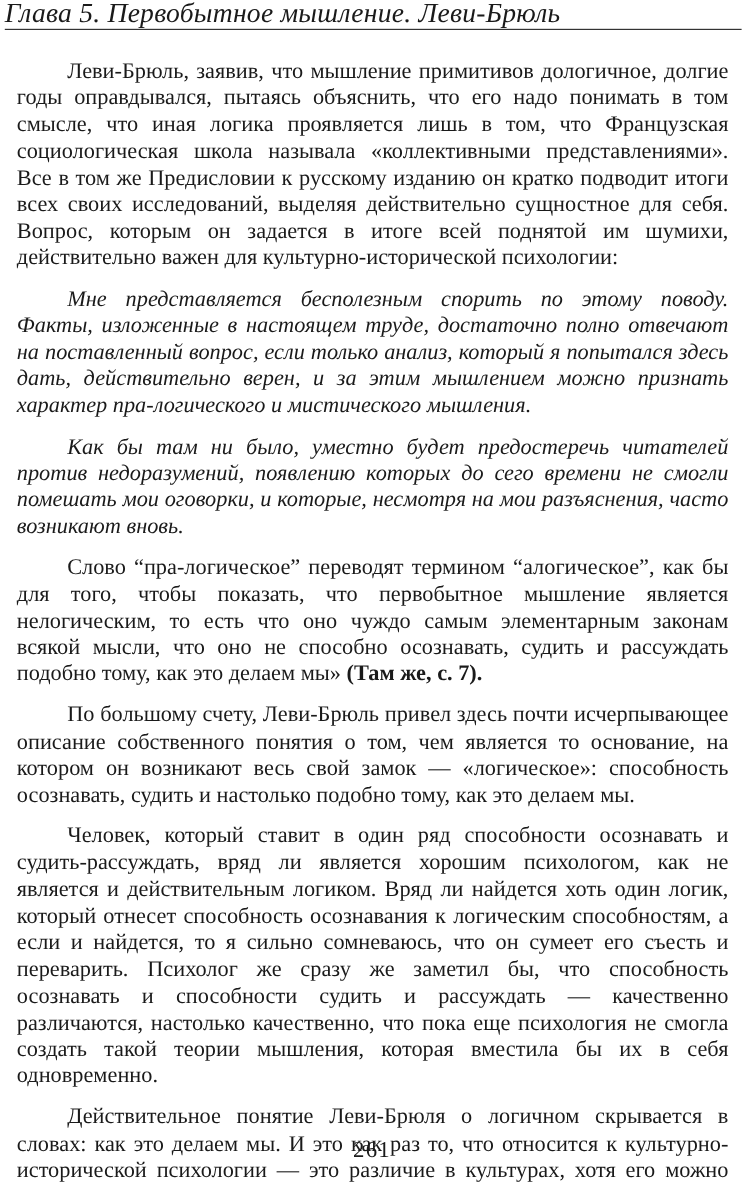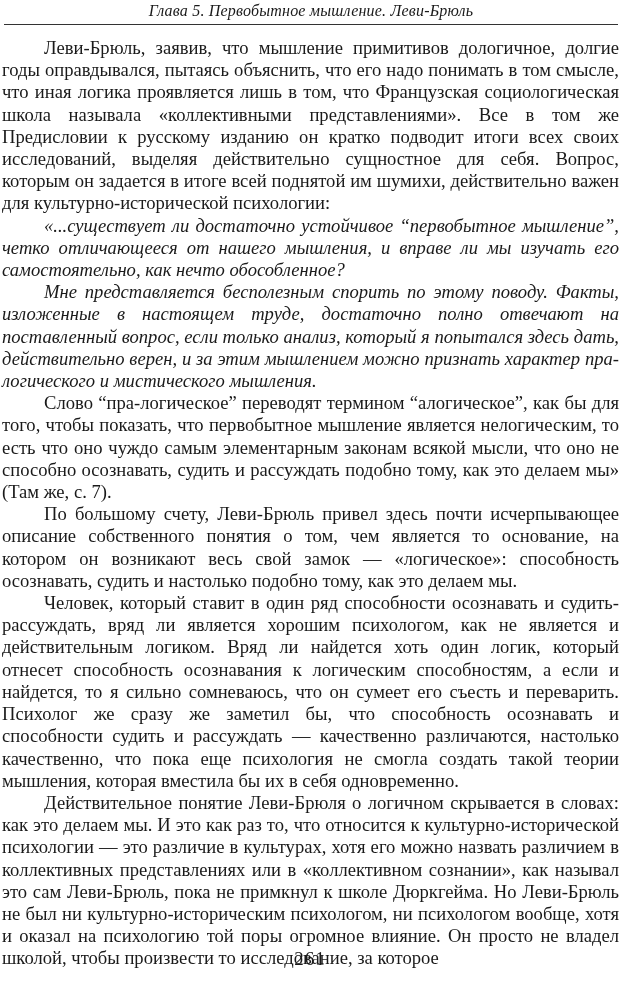--- a/index.html
+++ b/index.html
@@ -4,48 +4,48 @@
 <style>
   html, body { margin: 0; padding: 0; background: #ffffff; }
   body {
     width: 620px; height: 990px; overflow: hidden; position: relative;
     font-family: "Liberation Serif", "DejaVu Serif", serif;
     color: #1a1a1a;
   }
   .running-head {
     position: absolute; top: 0; left: 4px; right: 2px; height: 24px;
     border-bottom: 1.5px solid #333;
-    text-align: center;
-    font-style: italic; font-size: 16px; line-height: 22px;
+    text-align: left;
+    font-style: italic; font-size: 23px; line-height: 22px;
     letter-spacing: 0.2px;
   }
   .body-text {
     position: absolute; top: 37px; left: 2px; width: 617px;
     font-size: 18.6px; line-height: 22.2px;
     text-align: justify;
   }
-  .body-text p { margin: 0; text-indent: 42px; text-align: justify; }
+  .body-text p { margin: 12px; text-indent: 42px; text-align: justify; }
   .body-text p.quote { font-style: italic; }
   .it { }
-  .rm { font-style: normal; }
+  .rm { font-style: normal; font-weight: bold; }
   .page-number {
     position: absolute; top: 948px; left: 0; width: 620px;
     text-align: center; font-size: 19px; letter-spacing: 1px;
   }
 </style>
 </head>
 <body>
 
 <div class="running-head">
   <span>Глава 5. Первобытное мышление. Леви-Брюль</span>
 </div>
 
 <div class="body-text" lang="ru">
   <p>Леви-Брюль, заявив, что мышление примитивов дологичное, долгие годы оправдывался, пытаясь объяснить, что его надо понимать в том смысле, что иная логика проявляется лишь в том, что Французская социологическая школа называла «коллективными представлениями». Все в том же Предисловии к русскому изданию он кратко подводит итоги всех своих исследований, выделяя действительно сущностное для себя. Вопрос, которым он задается в итоге всей поднятой им шумихи, действительно важен для культурно-исторической психологии:</p>
-  <p class="quote">«...существует ли достаточно устойчивое “первобытное мышление”, четко отличающееся от нашего мышления, и вправе ли мы изучать его самостоятельно, как нечто обособленное?</p>
   <p class="quote">Мне представляется бесполезным спорить по этому поводу. Факты, изложенные в настоящем труде, достаточно полно отвечают на поставленный вопрос, если только анализ, который я попытался здесь дать, действительно верен, и за этим мышлением можно признать характер пра-логического и мистического мышления.</p>
+  <p class="quote">Как бы там ни было, уместно будет предостеречь читателей против недоразумений, появлению которых до сего времени не смогли помешать мои оговорки, и которые, несмотря на мои разъяснения, часто возникают вновь.</p>
   <p><span class="it">Слово “пра-логическое” переводят термином “алогическое”, как бы для того, чтобы показать, что первобытное мышление является нелогическим, то есть что оно чуждо самым элементарным законам всякой мысли, что оно не способно осознавать, судить и рассуждать подобно тому, как это делаем мы»</span><span class="rm"> (Там же, с. 7).</span></p>
   <p><span>По большому счету, Леви-Брюль привел здесь почти исчерпывающее описание собственного понятия о том, чем является то основание, на котором он возникают весь свой замок — «логическое»: </span><span class="it">способность осознавать, судить и настолько подобно тому, как это делаем мы.</span></p>
   <p><span>Человек, который ставит в один ряд способности </span><span class="it">осознавать</span><span> и </span><span class="it">судить-рассуждать</span><span>, вряд ли является хорошим психологом, как не является и действительным логиком. Вряд ли найдется хоть один логик, который отнесет способность осознавания к логическим способностям, а если и найдется, то я сильно сомневаюсь, что он сумеет его съесть и переварить. Психолог же сразу же заметил бы, что способность осознавать и способности судить и рассуждать — качественно различаются, настолько качественно, что пока еще психология не смогла создать такой теории мышления, которая вместила бы их в себя одновременно.</span></p>
   <p><span>Действительное понятие Леви-Брюля о логичном скрывается в словах: </span><span class="it">как это делаем мы.</span><span> И это как раз то, что относится к культурно-исторической психологии — это различие в культурах, хотя его можно назвать различием в коллективных представлениях или в «коллективном сознании», как называл это сам Леви-Брюль, пока не примкнул к школе Дюркгейма. Но Леви-Брюль не был ни культурно-историческим психологом, ни психологом вообще, хотя и оказал на психологию той поры огромное влияние. Он просто не владел школой, чтобы произвести то исследование, за которое</span></p>
 </div>
 
 <div class="page-number">261</div>
 
 </body></html>

